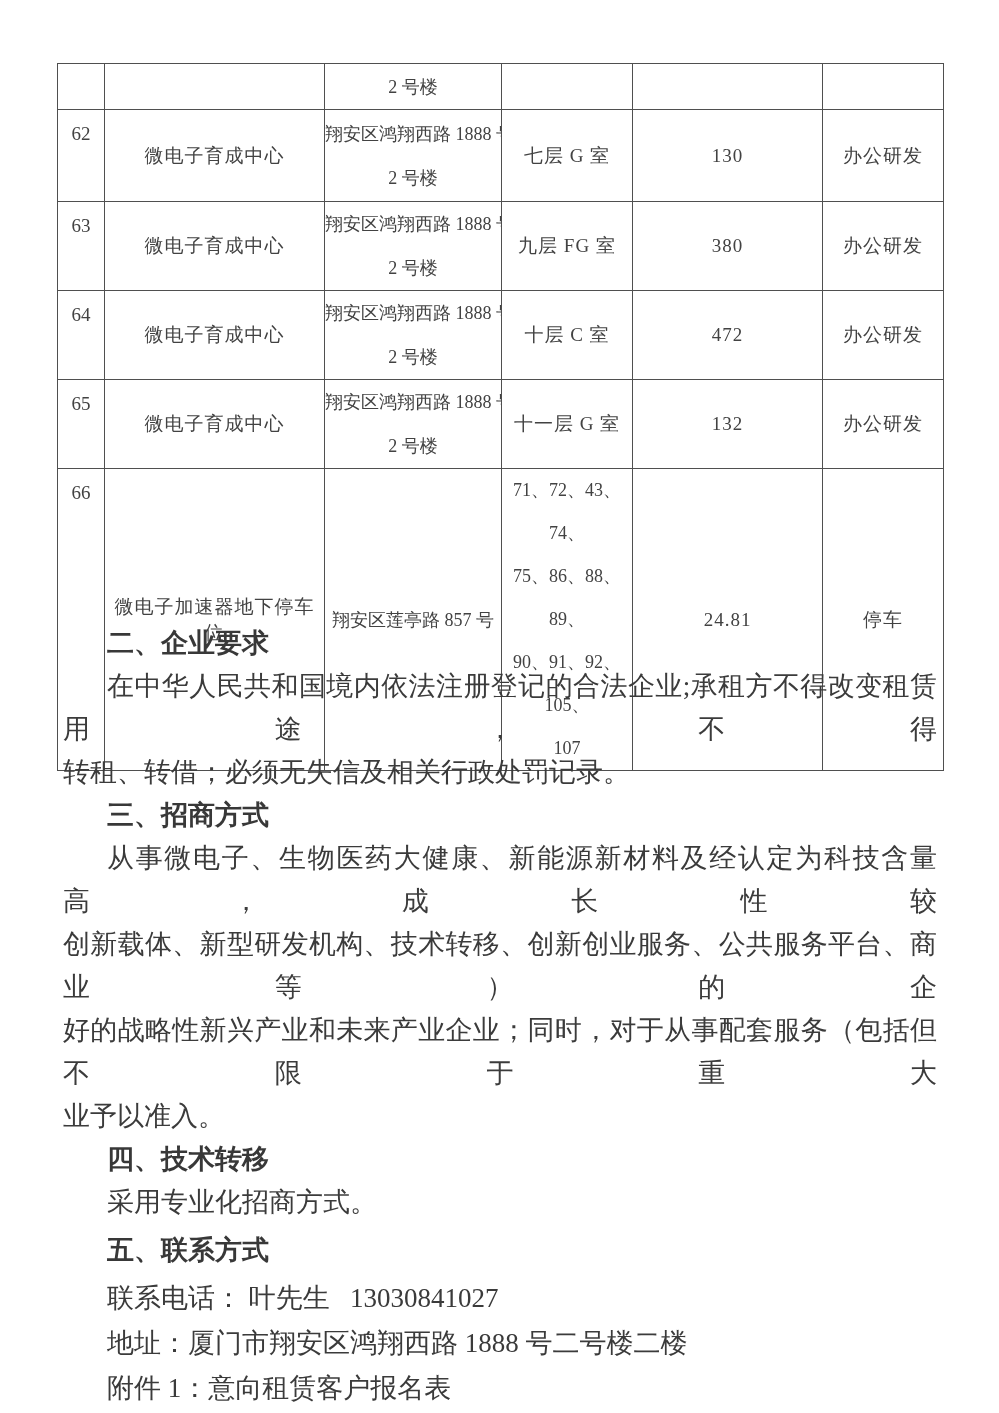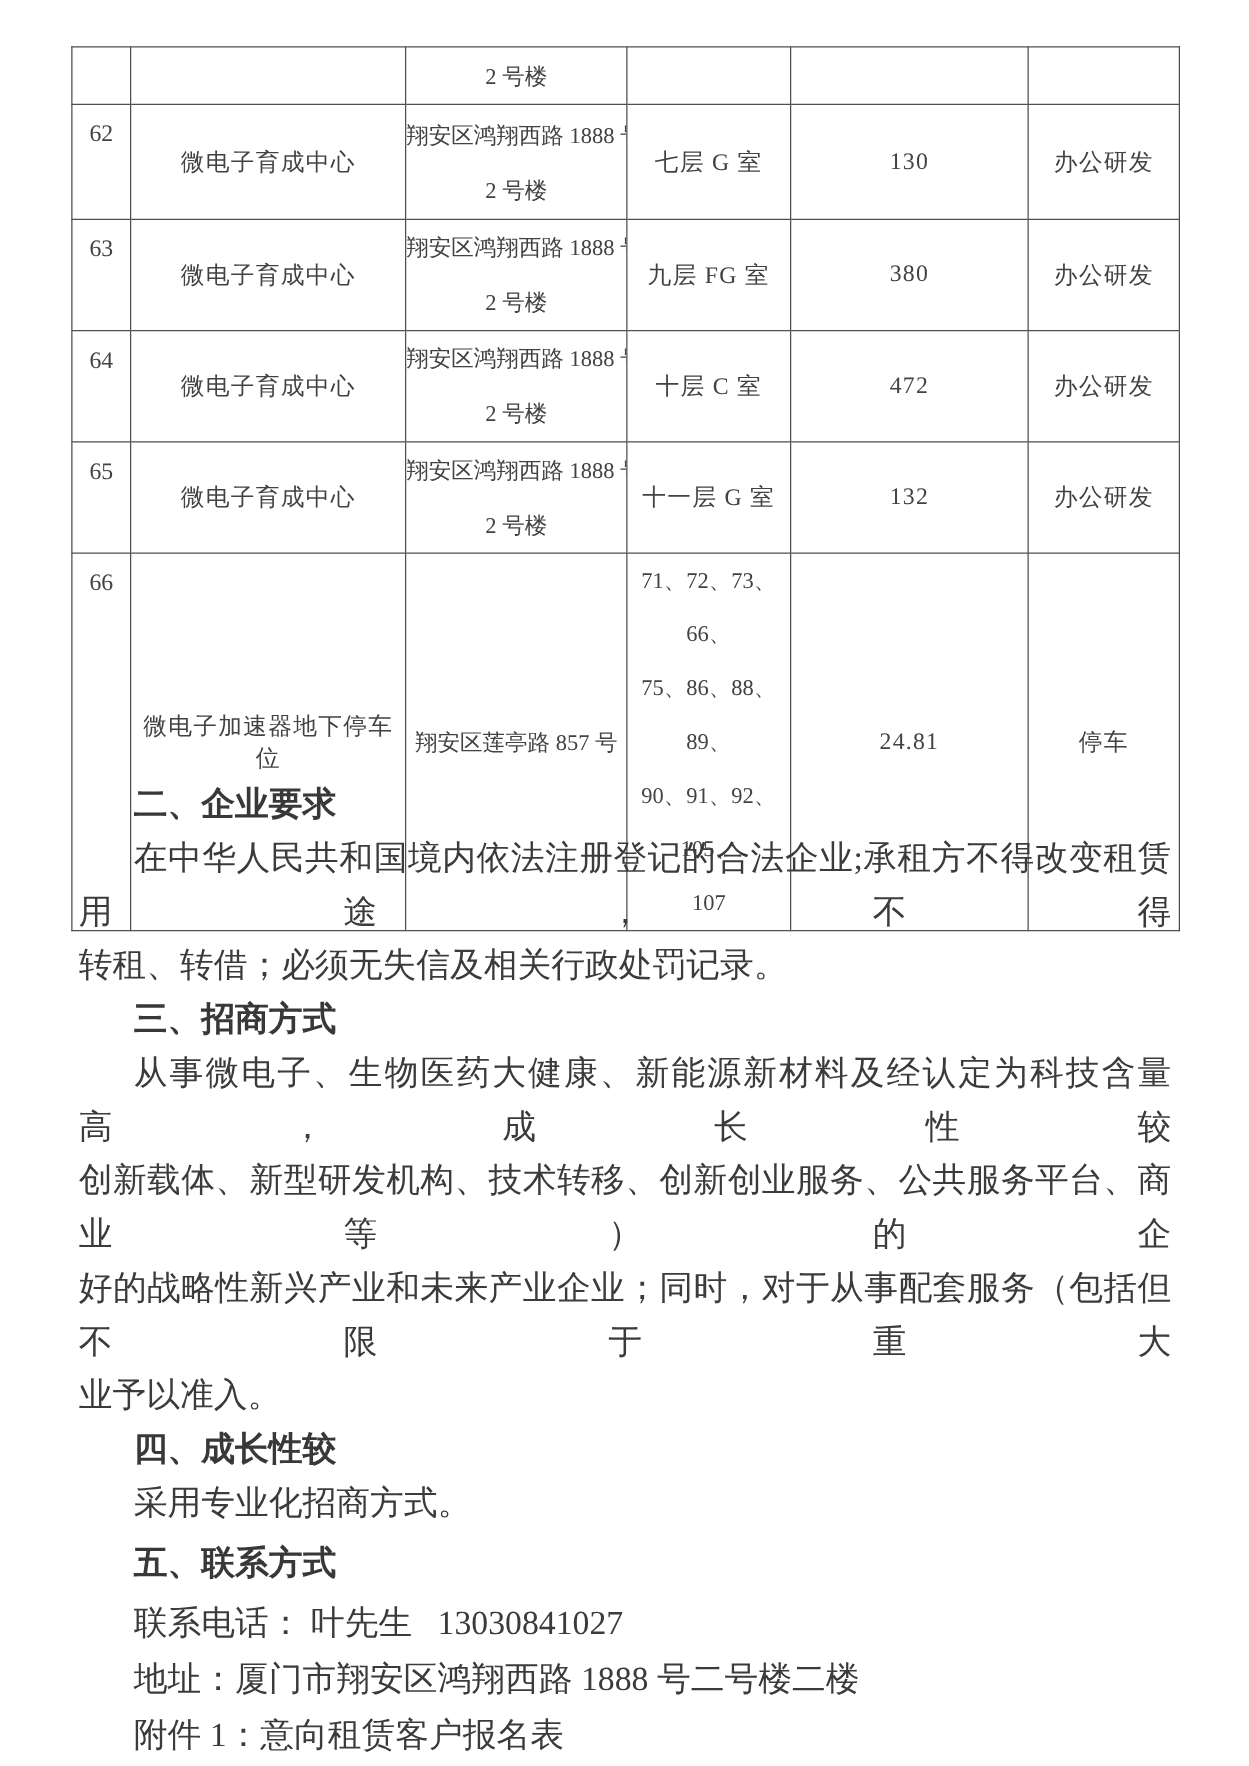--- a/index.html
+++ b/index.html
@@ -5,21 +5,21 @@
   html,body{margin:0;padding:0;background:#ffffff;}
   body{
     width:999px;height:1413px;position:relative;overflow:hidden;
     font-family:"Liberation Serif","DejaVu Serif",serif;
     color:#3d3d3d;
     -webkit-font-smoothing:antialiased;
   }
 
   
   .lease-table{
-    position:absolute;left:57px;top:37px;width:886px;
+    position:absolute;left:57px;top:63px;width:886px;
     border-collapse:collapse;table-layout:fixed;
     font-size:19px;letter-spacing:1px;color:#424242;font-family:Liberation Serif, serif;
   }
   .lease-table td{
     border:1px solid #4f4f4f;
     text-align:center;vertical-align:middle;
     padding:0;overflow:hidden;
   }
   .no-cell{vertical-align:top !important;padding-top:13px !important;letter-spacing:0;}
   .addr-line{line-height:44px;white-space:nowrap;font-size:18px;letter-spacing:0;}
@@ -115,21 +115,21 @@
       <td>办公研发</td>
     </tr>
 
     <tr style="height:174px">
       <td class="no-cell">66</td>
       <td>微电子加速器地下停车位</td>
       <td>
         <div class="addr-single">翔安区莲亭路 857 号</div>
       </td>
       <td>
-        <div class="room-line">71、72、73、66、</div>
+        <div class="room-line">71、72、43、74、</div>
         <div class="room-line">75、86、88、89、</div>
         <div class="room-line">90、91、92、105、</div>
         <div class="room-line">107</div>
       </td>
       <td>24.81</td>
       <td>停车</td>
     </tr>
   </tbody>
 </table>
 
@@ -138,21 +138,21 @@
   <div class="line heading">二、企业要求</div>
   <div class="line indent fill">在中华人民共和国境内依法注册登记的合法企业;承租方不得改变租赁用途，不得</div>
   <div class="line">转租、转借；必须无失信及相关行政处罚记录。</div>
 
   <div class="line heading">三、招商方式</div>
   <div class="line indent fill">从事微电子、生物医药大健康、新能源新材料及经认定为科技含量高，成长性较</div>
   <div class="line fill">创新载体、新型研发机构、技术转移、创新创业服务、公共服务平台、商业等）的企</div>
   <div class="line fill">好的战略性新兴产业和未来产业企业；同时，对于从事配套服务（包括但不限于重大</div>
   <div class="line">业予以准入。</div>
 
-  <div class="line heading">四、成长性较</div>
+  <div class="line heading">四、技术转移</div>
   <div class="line indent">采用专业化招商方式。</div>
 
   <div class="line heading gap-sm">五、联系方式</div>
   <div class="contact gap-md">联系电话： 叶先生   13030841027</div>
   <div class="contact">地址：厦门市翔安区鸿翔西路 1888 号二号楼二楼</div>
   <div class="contact">附件 1：意向租赁客户报名表</div>
 
   <div class="sig-date">2024 年 1 月 11 日</div>
 
 </div>

